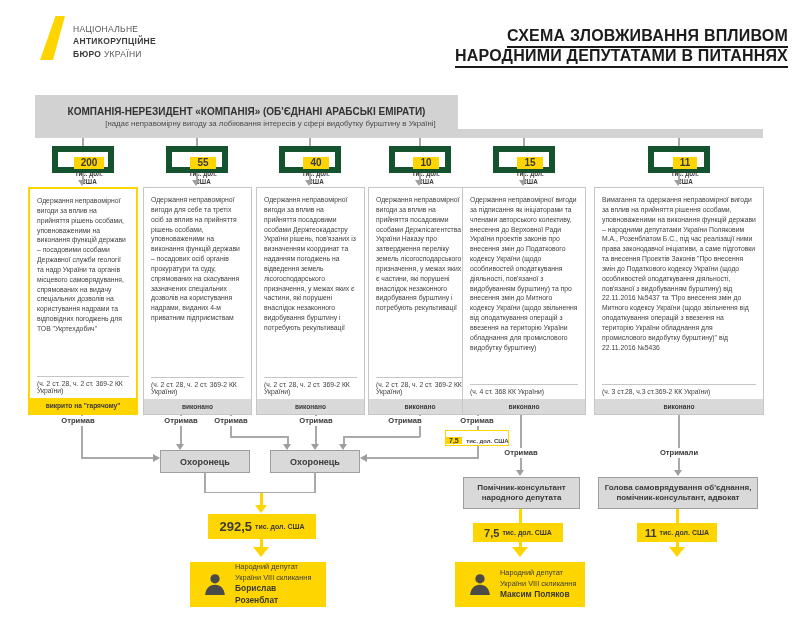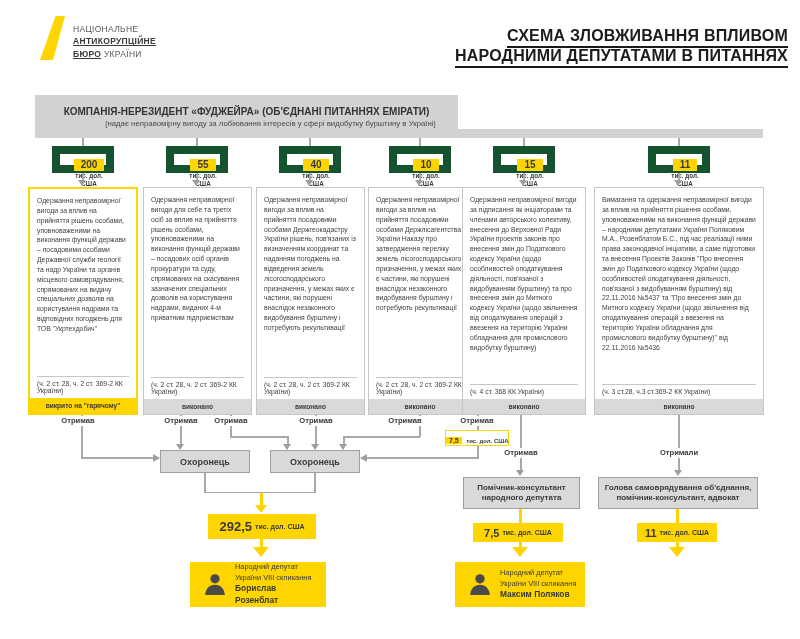--- a/index.html
+++ b/index.html
@@ -3,21 +3,21 @@
 <meta charset="utf-8">
 <style>
   html,body{margin:0;padding:0;background:#ffffff;}
   .page{position:relative;width:800px;height:639px;background:#ffffff;overflow:hidden;
         font-family:"Liberation Sans", sans-serif;color:#3a3a39;}
   
   .logo{position:absolute;left:40px;top:16px;display:flex;gap:8px;}
   .logo-mark{width:25px;height:44px;background:#ffd500;
              clip-path:polygon(62% 0,100% 0,52% 100%,0 100%);}
   .logo-text{font-size:8.5px;line-height:1.45;letter-spacing:.3px;color:#585857;padding-top:7px;}
-  .logo-text .bold{font-weight:bold;color:#3a3a39;text-decoration:underline;}
+  .logo-text .bold{font-weight:bold;color:#3a3a39;}
   
   .title{position:absolute;right:12px;top:28px;text-align:right;font-weight:bold;
          font-size:16px;letter-spacing:.2px;color:#1c1c1c;line-height:1;}
   .tline{display:inline-block;border-bottom:2.5px solid #1a1a1a;padding-bottom:2px;}
   
   .src-box{position:absolute;left:35px;top:95px;width:423px;height:43px;background:#d2d2d2;
            display:flex;flex-direction:column;justify-content:center;text-align:center;}
   .src-name{font-weight:bold;font-size:10px;color:#333332;}
   .src-note{font-size:7.8px;color:#4a4a49;margin-top:2px;padding-left:48px;}
   .src-bar{position:absolute;left:458px;top:129px;width:305px;height:9px;background:#d2d2d2;}
@@ -29,21 +29,21 @@
         border-right:4px solid transparent;border-top:6px solid #9e9e9e;}
   .arrr{position:absolute;width:0;height:0;border-top:4px solid transparent;
         border-bottom:4px solid transparent;border-left:7px solid #9e9e9e;}
   .arrl{position:absolute;width:0;height:0;border-top:4px solid transparent;
         border-bottom:4px solid transparent;border-right:7px solid #9e9e9e;}
   .yarrd{position:absolute;width:0;height:0;border-left:6px solid transparent;
          border-right:6px solid transparent;border-top:8px solid #ffd500;}
   .yarrd-big{position:absolute;width:0;height:0;border-left:8px solid transparent;
          border-right:8px solid transparent;border-top:10px solid #ffd500;}
   
-  .amt{position:absolute;top:146px;width:62px;height:27px;background:#fff;border:8px solid #14532d;
+  .amt{position:absolute;top:146px;width:62px;height:27px;background:#fff;border:6px solid #14532d;
        box-sizing:border-box;text-align:center;padding-left:12px;}
   .amt-chip{display:inline-block;background:#ffd500;font-weight:bold;font-size:10px;
             padding:0 7px;line-height:12px;margin-top:1px;}
   .amt-unit{font-size:6.3px;font-weight:bold;color:#3a3a39;line-height:8px;}
   
   .col{position:absolute;top:187px;height:228px;background:#fff;border:1px solid #c6c6c6;
        box-sizing:border-box;display:flex;flex-direction:column;}
   .col.exposed{border:2px solid #ffd500;}
   .col-body{flex:1;padding:7px 7px 3px 7px;font-size:6.8px;line-height:1.45;color:#3f3f3e;overflow:hidden;}
   .col-law{margin:0 7px;border-top:1px solid #c6c6c6;padding:3px 0 4px 0;font-size:6.8px;color:#3f3f3e;}
@@ -92,21 +92,21 @@
       <div><span class="bold">БЮРО</span> <span>УКРАЇНИ</span></div>
     </div>
   </div>
 
   <div class="title">
     <span class="tline">СХЕМА ЗЛОВЖИВАННЯ ВПЛИВОМ</span><br>
     <span class="tline">НАРОДНИМИ ДЕПУТАТАМИ В ПИТАННЯХ</span><br>
   </div>
 
   <div class="src-box">
-    <div class="src-name">КОМПАНІЯ-НЕРЕЗИДЕНТ «ФУДЖЕЙРА» (ОБ'ЄДНАНІ ПИТАННЯХ ЕМІРАТИ)</div>
+    <div class="src-name">КОМПАНІЯ-НЕРЕЗИДЕНТ «КОМПАНІЯ» (ОБ'ЄДНАНІ АРАБСЬКІ ЕМІРАТИ)</div>
     <div class="src-note">[надає неправомірну вигоду за лобіювання інтересів у сфері видобутку бурштину в Україні]</div>
   </div>
   <div class="src-bar"></div>
 
   <div class="ln vln" style="left:82px;top:138px;height:8px;"></div>
   <div class="ln vln" style="left:196px;top:138px;height:8px;"></div>
   <div class="ln vln" style="left:309px;top:138px;height:8px;"></div>
   <div class="ln vln" style="left:419px;top:138px;height:8px;"></div>
   <div class="ln vln" style="left:523px;top:138px;height:8px;"></div>
   <div class="ln vln" style="left:678px;top:138px;height:8px;"></div>

